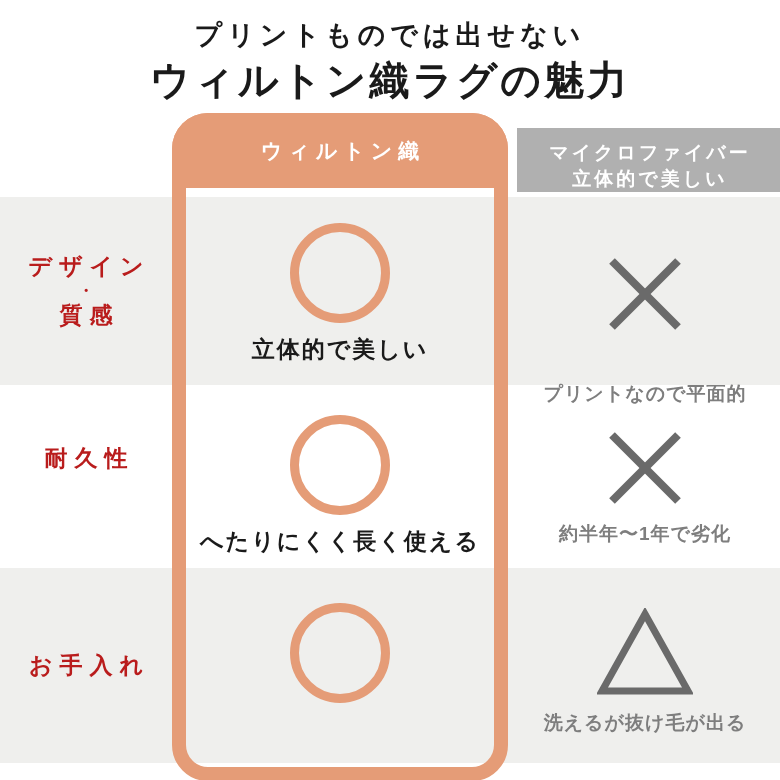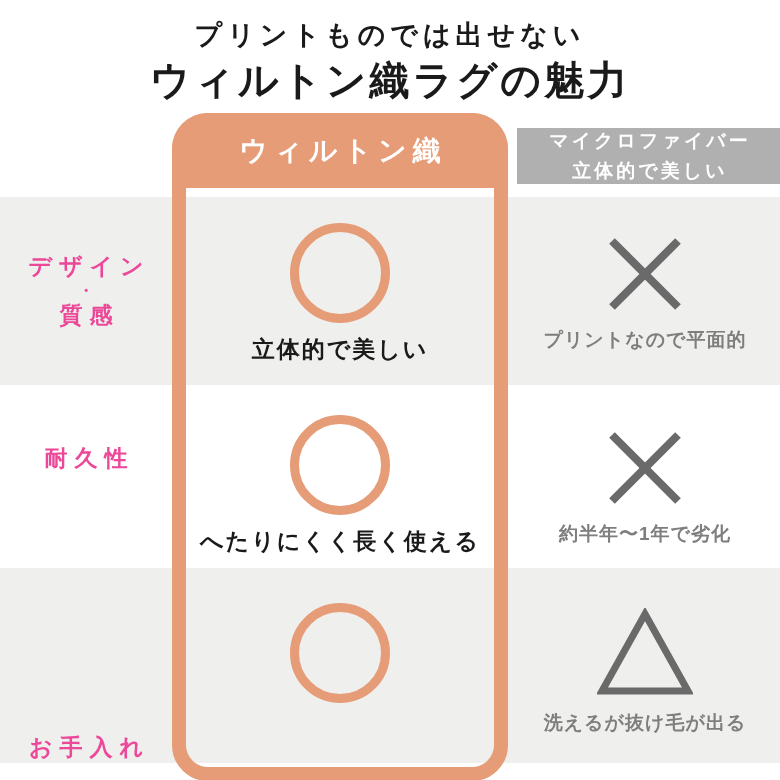--- a/index.html
+++ b/index.html
@@ -37,47 +37,47 @@
   }
   .wilton-header{
     position:absolute;left:172px;top:113px;
     width:336px;height:75px;
     background:#E59C77;
     border-radius:36px 36px 0 0;
     display:flex;align-items:center;justify-content:center;
     z-index:3;
   }
   .wilton-header span{
-    color:#ffffff;font-size:28px;font-weight:bold;letter-spacing:6px;
+    color:#ffffff;font-size:21px;font-weight:bold;letter-spacing:6px;
     text-indent:6px;
   }
   
   .micro-header{
     position:absolute;left:517px;top:128px;
-    width:263px;height:56px;
+    width:263px;height:64px;
     background:#B0B0B0;
-    display:flex;flex-direction:column;align-items:center;justify-content:space-between;
+    display:flex;flex-direction:column;align-items:center;justify-content:flex-end;
     z-index:3;
   }
   .micro-header span{
     color:#ffffff;font-size:19px;font-weight:bold;letter-spacing:3px;
     line-height:26px;text-indent:3px;
   }
   
   .row-label{
     position:absolute;left:0;width:172px;
     display:flex;flex-direction:column;align-items:center;justify-content:center;
     z-index:3;
   }
   .rl1{top:197px;height:188px;}
   .rl2{top:385px;height:146px;}
-  .rl3{top:568px;height:195px;justify-content:flex-end;}
+  .rl3{top:568px;height:195px;}
   .row-label span{
     font-size:23px;font-weight:bold;letter-spacing:7px;
-    line-height:31px;color:#ec4899;text-indent:7px;
+    line-height:31px;color:#b91c1c;text-indent:7px;
   }
   .row-label span.dot{font-size:16px;line-height:18px;}
   
   .wcell{
     position:absolute;left:190px;width:300px;
     display:flex;flex-direction:column;align-items:center;
     z-index:3;
   }
   .wc1{top:223px;}
   .wc2{top:415px;}
@@ -91,21 +91,21 @@
     margin-top:12px;
     font-size:23px;font-weight:bold;letter-spacing:2px;
     line-height:28px;color:#1a1a1a;white-space:nowrap;
   }
   
   .mcell{
     position:absolute;left:510px;width:270px;
     display:flex;flex-direction:column;align-items:center;
     z-index:3;
   }
-  .mc1{top:235px;}
+  .mc1{top:255px;gap:34px;}
   .mc2{top:429px;}
   .mc3{top:608px;}
   .mtext{
     margin-top:14px;
     font-size:19px;font-weight:bold;letter-spacing:1px;
     line-height:26px;color:#7E7E7E;white-space:nowrap;
   }
   .sym{display:block;}
 </style>
 </head>

